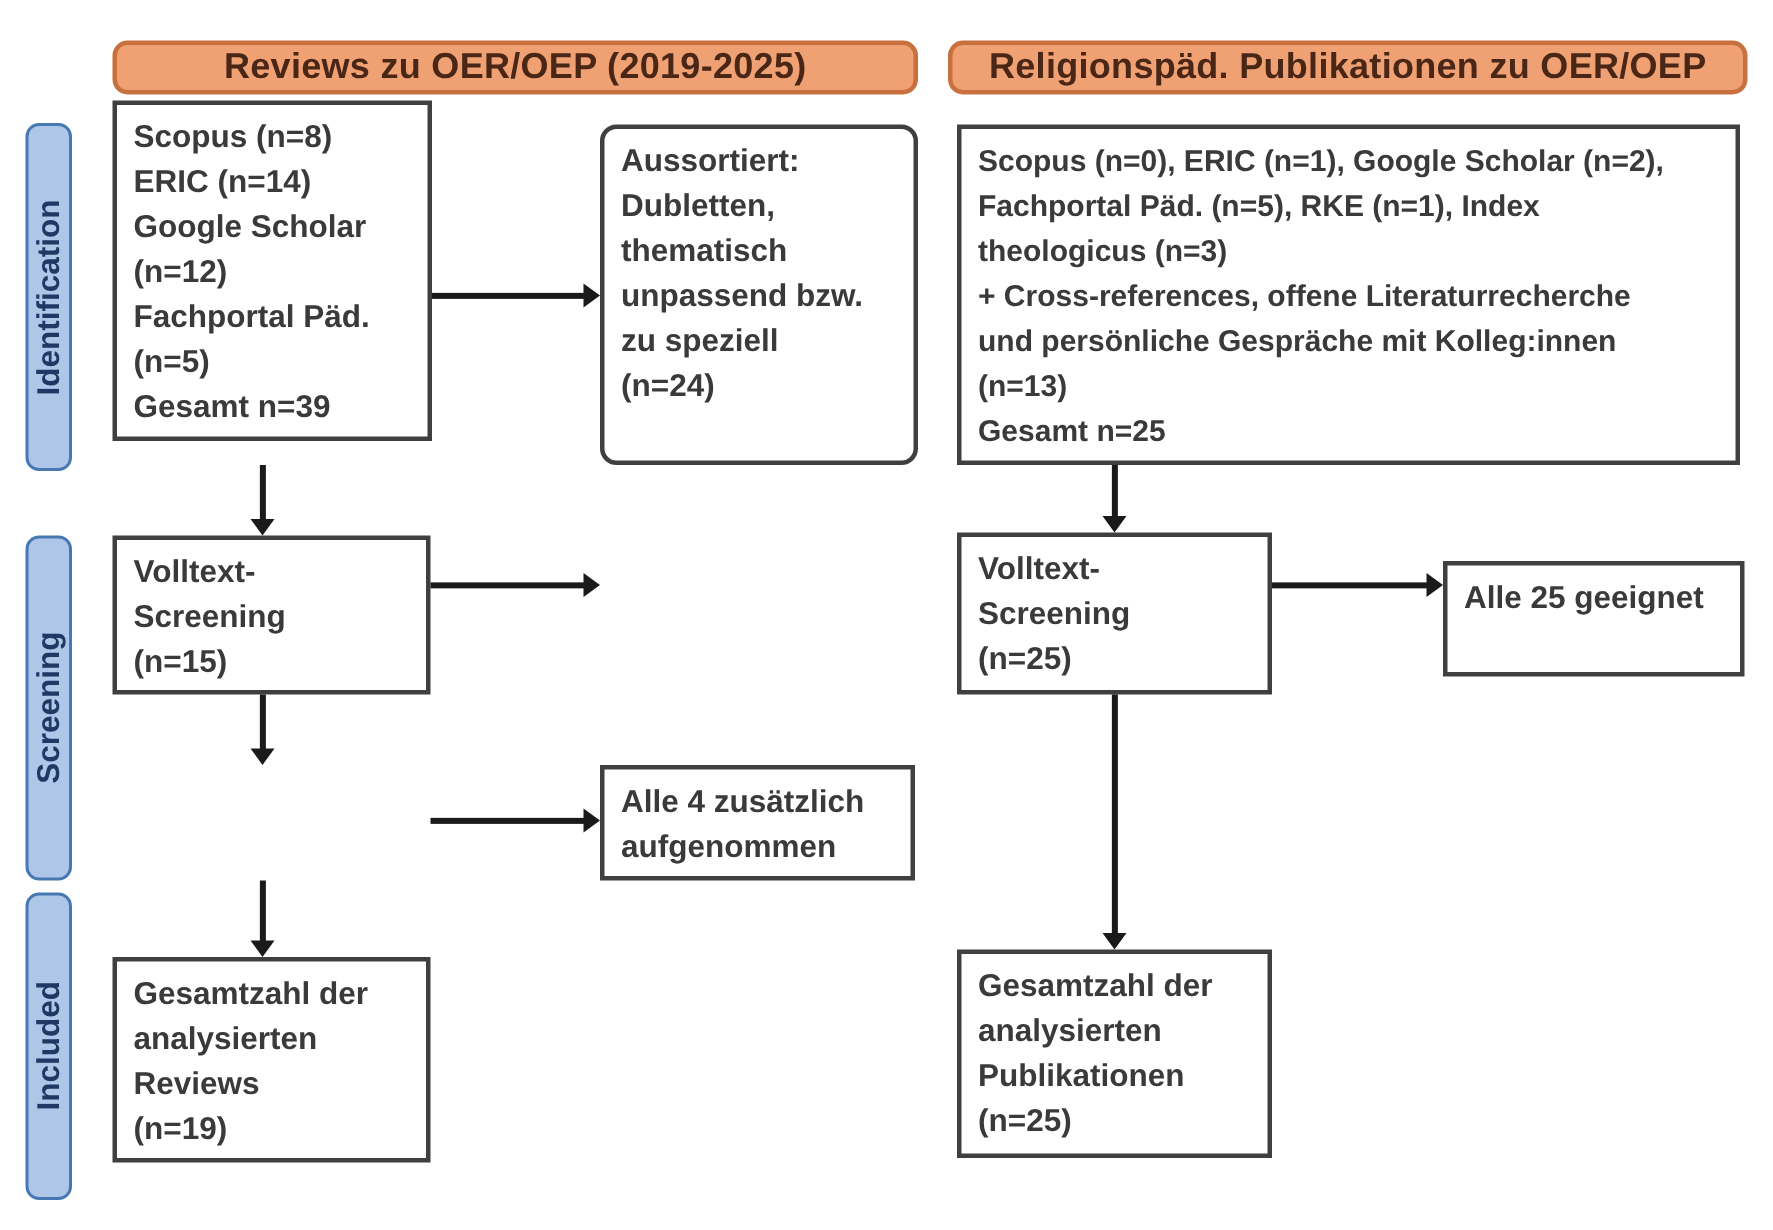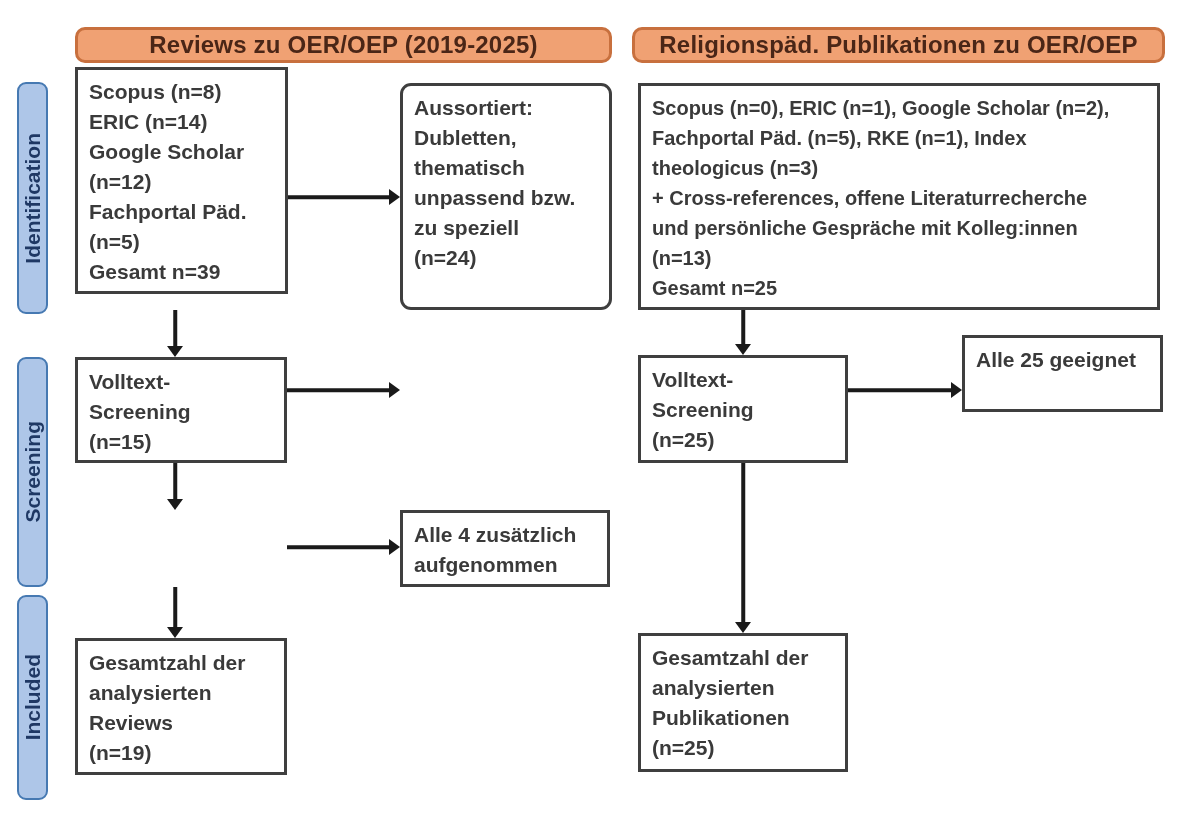--- a/index.html
+++ b/index.html
@@ -94,21 +94,21 @@
   <div class="fbox small-text" style="left:638px;top:83px;width:522px;height:227px;">Scopus (n=0), ERIC (n=1), Google Scholar (n=2),
 Fachportal Päd. (n=5), RKE (n=1), Index
 theologicus (n=3)
 + Cross-references, offene Literaturrecherche
 und persönliche Gespräche mit Kolleg:innen
 (n=13)
 Gesamt n=25</div>
   <div class="fbox" style="left:638px;top:355px;width:210px;height:108px;">Volltext-
 Screening
 (n=25)</div>
-  <div class="fbox" style="left:962px;top:335px;width:201px;height:77px;">Alle 25 geeignet</div>
+  <div class="fbox" style="left:962px;top:374px;width:201px;height:77px;">Alle 25 geeignet</div>
   <div class="fbox" style="left:638px;top:633px;width:210px;height:139px;">Gesamtzahl der
 analysierten
 Publikationen
 (n=25)</div>
 
   <div class="arrow-v" style="left:167px;top:310px;height:47px;"></div>
   <div class="arrow-h" style="left:288px;top:189px;width:112px;"></div>
   <div class="arrow-h" style="left:287px;top:382px;width:113px;"></div>
   <div class="arrow-v" style="left:167px;top:463px;height:47px;"></div>
   <div class="arrow-h" style="left:287px;top:539px;width:113px;"></div>

